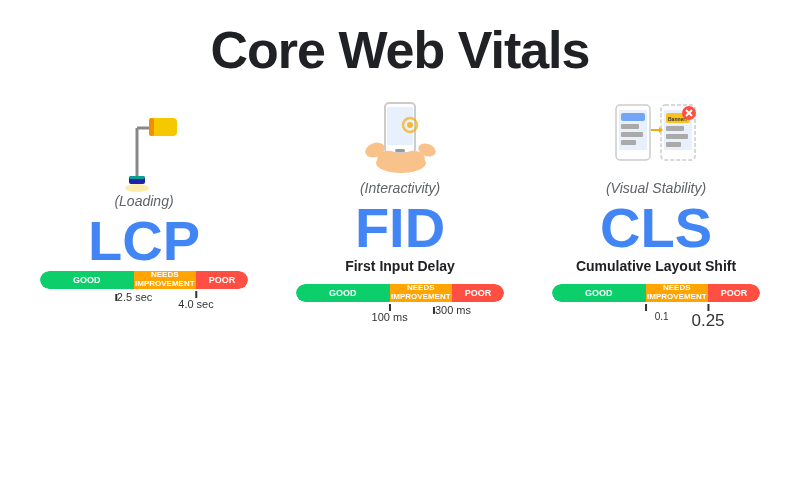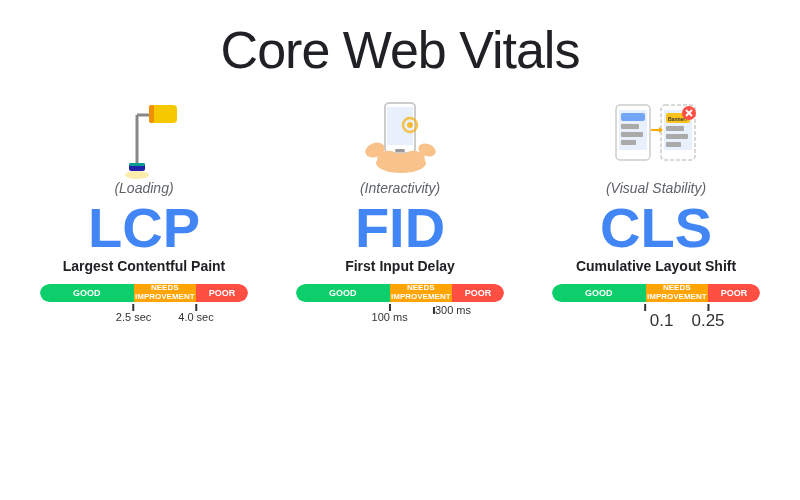--- a/index.html
+++ b/index.html
@@ -9,21 +9,21 @@
       background: #fff;
       font-family: 'Arial', sans-serif;
       overflow: hidden;
       display: flex;
       flex-direction: column;
       align-items: center;
       padding: 20px 40px 30px;
     }
     .title {
       font-size: 52px;
-      font-weight: 400;
+      font-weight: 700;
       color: #202124;
       margin-bottom: 10px;
       letter-spacing: -1px;
     }
     .metrics-row {
       display: flex;
       justify-content: space-between;
       align-items: center;
       width: 100%;
       margin-top: 5px;
@@ -107,42 +107,41 @@
         <rect x="50" y="10" width="5" height="18" rx="2" fill="#f09000"></rect>
 
         <rect x="30" y="68" width="16" height="8" rx="2" fill="#22a"></rect>
         <rect x="30" y="68" width="16" height="3" rx="2" fill="#0c8b"></rect>
 
         <ellipse cx="38" cy="80" rx="12" ry="4" fill="#f6c80055"></ellipse>
       </svg>
     </div>
     <span class="metric-subtitle">(Loading)</span>
     <span class="metric-abbr">LCP</span>
-    <span class="metric-fullname">Largest Contentful Paint</span>
     <div style="width:100%; position:relative;">
       <div class="gauge-bar">
         <div class="gauge-good" style="width:45%"></div>
         <div class="gauge-needs" style="width:30%"></div>
         <div class="gauge-poor" style="width:25%"></div>
       </div>
 
       <div style="position:absolute;top:0;left:0;width:100%;height:18px;display:flex;pointer-events:none;">
         <div style="width:45%;display:flex;align-items:center;justify-content:center;">
           <span style="font-size:9px;font-weight:800;color:#fff;">GOOD</span>
         </div>
         <div style="width:30%;display:flex;align-items:center;justify-content:center;">
           <span style="font-size:8px;font-weight:800;color:#fff;text-align:center;line-height:1.1;">NEEDS<br>IMPROVEMENT</span>
         </div>
         <div style="width:25%;display:flex;align-items:center;justify-content:center;">
           <span style="font-size:9px;font-weight:800;color:#fff;">POOR</span>
         </div>
       </div>
 
       <div style="position:relative;width:100%;height:22px;margin-top:2px;">
-        <div style="position:absolute;left:45%;transform:translateX(-50%);display:flex;flex-direction:column;align-items:center;">
+        <div style="position:absolute;left:45%;transform:translateX(-50%);display:flex;flex-direction:row;align-items:center;">
           <div style="width:2px;height:7px;background:#333;"></div>
           <span style="font-size:11px;color:#333;">2.5 sec</span>
         </div>
         <div style="position:absolute;left:75%;transform:translateX(-50%);display:flex;flex-direction:column;align-items:center;">
           <div style="width:2px;height:7px;background:#333;"></div>
           <span style="font-size:11px;color:#333;">4.0 sec</span>
         </div>
       </div>
     </div>
   </div>
@@ -248,21 +247,21 @@
         <div style="width:30%;display:flex;align-items:center;justify-content:center;">
           <span style="font-size:8px;font-weight:800;color:#fff;text-align:center;line-height:1.1;">NEEDS<br>IMPROVEMENT</span>
         </div>
         <div style="width:25%;display:flex;align-items:center;justify-content:center;">
           <span style="font-size:9px;font-weight:800;color:#fff;">POOR</span>
         </div>
       </div>
       <div style="position:relative;width:100%;height:22px;margin-top:2px;">
         <div style="position:absolute;left:45%;transform:translateX(-50%);display:flex;flex-direction:column;align-items:center;">
           <div style="width:2px;height:7px;background:#333;"></div>
-          <span style="font-size:17px;color:#333;margin-left:32px;">0.1</span>
+          <span style="font-size:10px;color:#333;margin-left:32px;">0.1</span>
         </div>
         <div style="position:absolute;left:75%;transform:translateX(-50%);display:flex;flex-direction:column;align-items:center;">
           <div style="width:2px;height:7px;background:#333;"></div>
           <span style="font-size:17px;color:#333;">0.25</span>
         </div>
       </div>
     </div>
   </div>
 
 </div>

